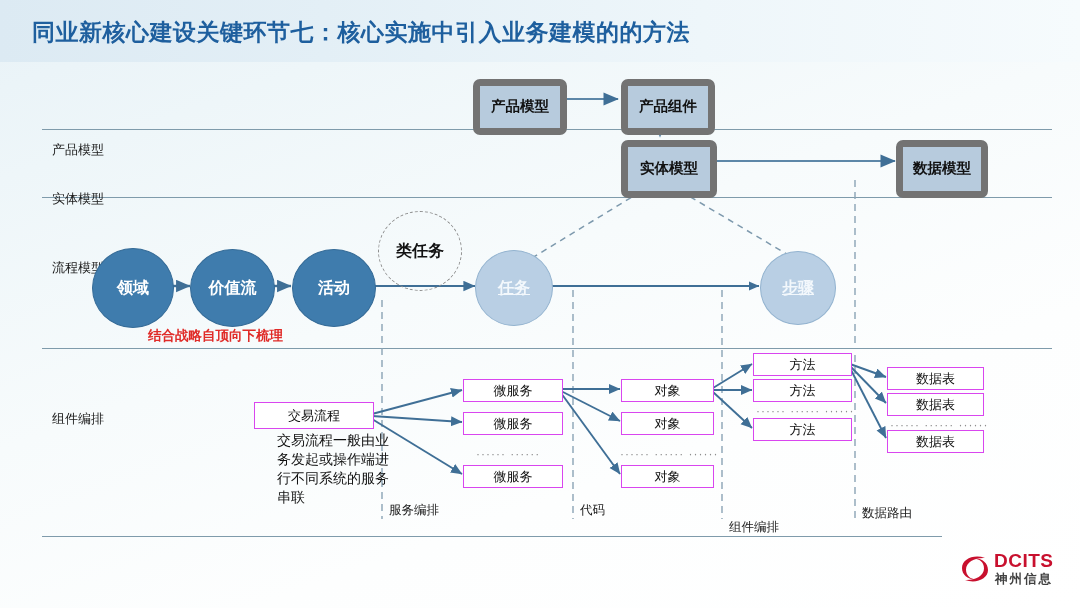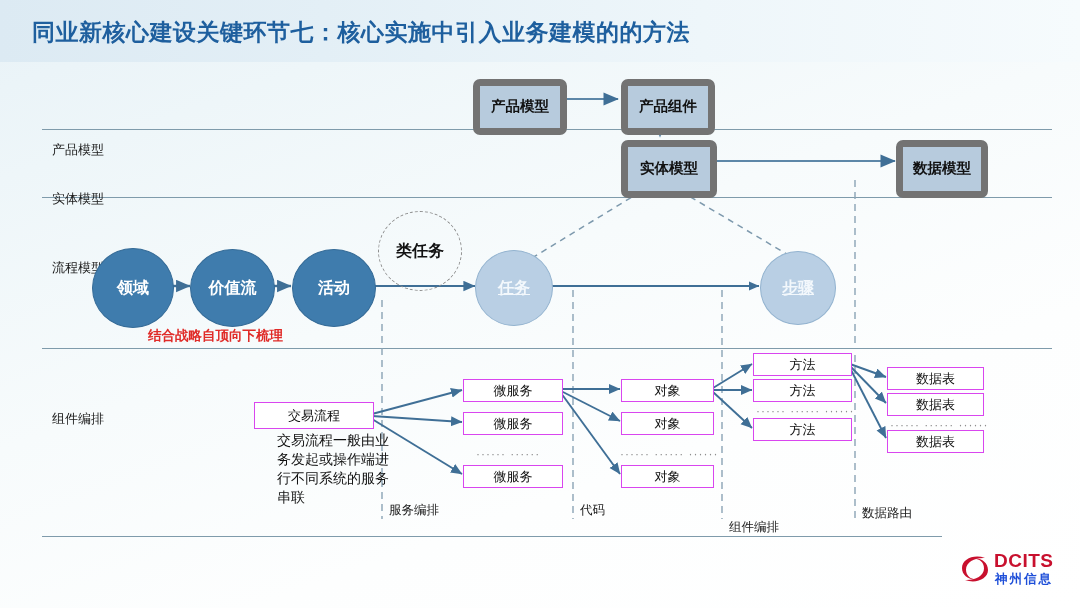--- a/index.html
+++ b/index.html
@@ -75,21 +75,21 @@
     width:120px;
   }
 
   
   svg.vec{position:absolute;left:0;top:0;width:1080px;height:608px;pointer-events:none;}
 
   
   .logo{position:absolute;left:958px;top:548px;width:112px;height:46px;}
   .logo-mark{position:absolute;left:0;top:4px;width:34px;height:34px;}
   .logo-en{position:absolute;left:36px;top:2px;font-size:19px;font-weight:bold;color:#c8102e;letter-spacing:.5px;}
-  .logo-cn{position:absolute;left:37px;top:23px;font-size:12.5px;font-weight:bold;color:#1d4ed8;letter-spacing:2px;}
+  .logo-cn{position:absolute;left:37px;top:23px;font-size:12.5px;font-weight:bold;color:#404040;letter-spacing:2px;}
 </style>
 </head>
 <body>
 
 <div class="slide">
 
   <div class="hdr-band"></div>
   <div class="hdr-title">同业新核心建设关键环节七：核心实施中引入业务建模的的方法</div>
 
   <div class="sep s1"></div>

